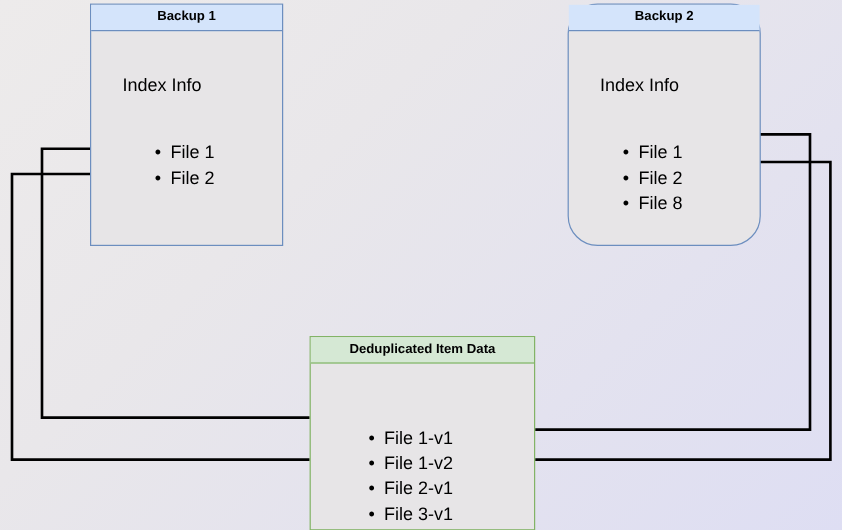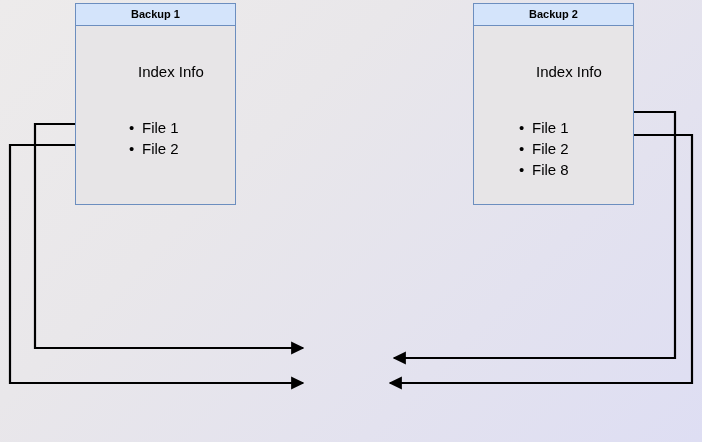--- a/index.html
+++ b/index.html
@@ -57,21 +57,20 @@
   }
   .node-body {
     position: relative;
     width: 100%;
   }
   .index-label {
     position: absolute;
     font-size: 15px;
     color: #000;
     white-space: nowrap;
-    margin-left: 36px;
   }
   .file-list {
     position: absolute;
     margin: 0;
     padding: 0;
     list-style: none;
     text-align: right;
   }
   .file-item {
     position: relative;
@@ -89,21 +88,21 @@
     font-size: 15px;
     line-height: 21px;
     color: #000;
   }
   
   #backup1 { left: 75px; top: 3px; width: 161px; height: 202px; }
   #backup1 .node-body { height: 178px; }
   #backup1 .index-label { left: 26px; top: 37px; }
   #backup1 .file-list { left: 53px; top: 91px; }
 
-  #backup2 { left: 473px; top: 3px; width: 161px; height: 202px; }
+  #backup2 { left: 473px; top: 3px; width: 161px; height: 202px; border-radius: 25px; }
   #backup2 .node-body { height: 178px; }
   #backup2 .index-label { left: 26px; top: 37px; }
   #backup2 .file-list { left: 45px; top: 91px; }
 
   #dedup { left: 258px; top: 280px; width: 188px; height: 162px; }
   #dedup .node-body { height: 138px; }
   #dedup .file-list { left: 48px; top: 52px; }
 </style>
 </head>
 <body>
@@ -142,14 +141,25 @@
     <div class="node-body">
       <div class="index-label">Index Info</div>
       <ul class="file-list">
         <li class="file-item">File 1</li>
         <li class="file-item">File 2</li>
         <li class="file-item">File 8</li>
       </ul>
     </div>
   </div>
 
+  <div class="node node-green" id="dedup">
+    <div class="node-header">Deduplicated Item Data</div>
+    <div class="node-body">
+      <ul class="file-list">
+        <li class="file-item">File 1-v1</li>
+        <li class="file-item">File 1-v2</li>
+        <li class="file-item">File 2-v1</li>
+        <li class="file-item">File 3-v1</li>
+      </ul>
+    </div>
+  </div>
 
 </div>
 
 </body></html>

